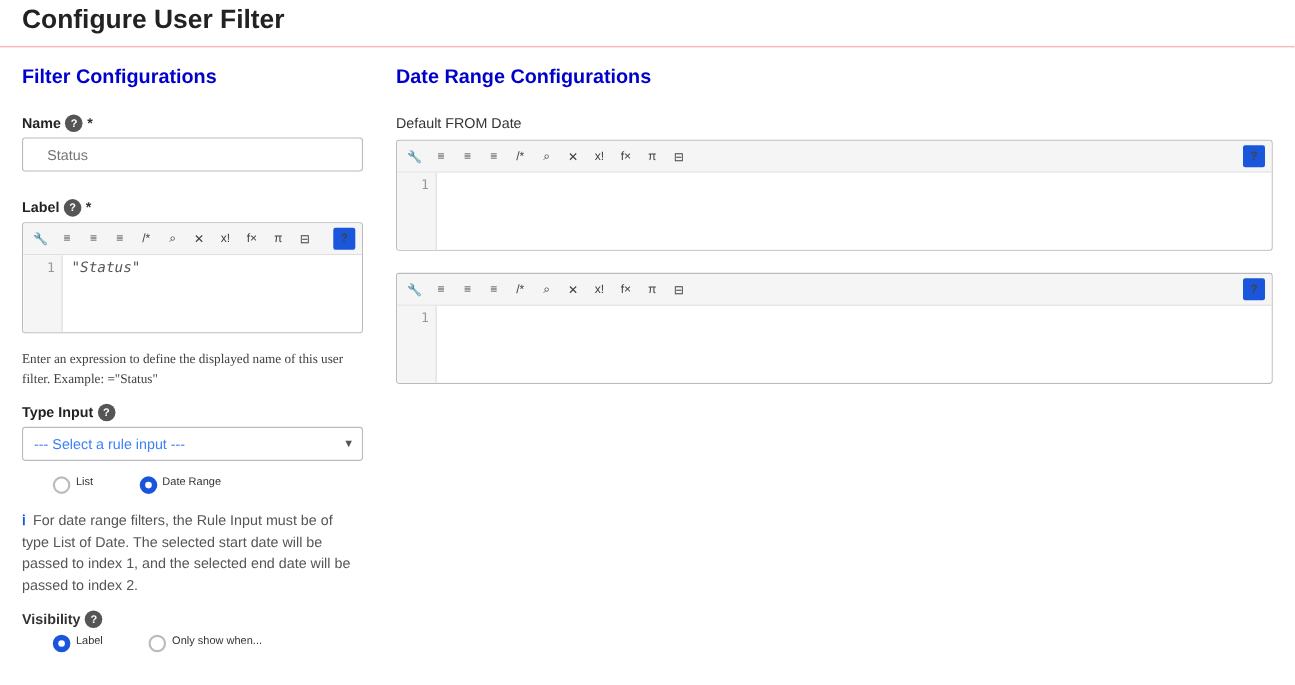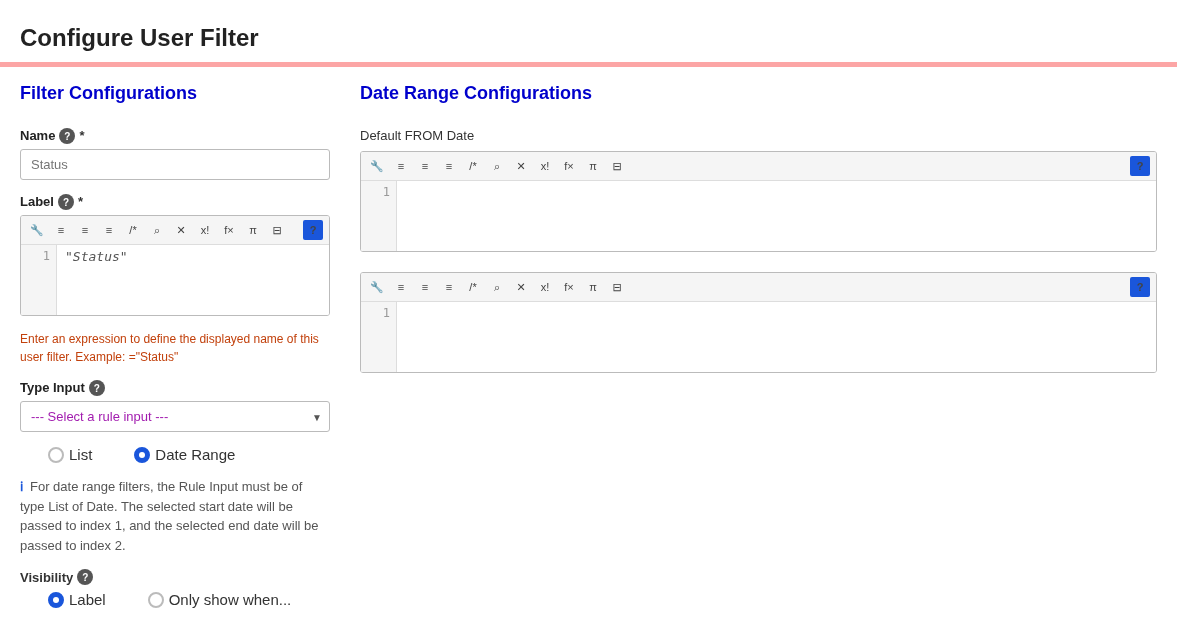--- a/index.html
+++ b/index.html
@@ -4,22 +4,22 @@
   <style>
     * { box-sizing: border-box; margin: 0; padding: 0; }
     body {
       font-family: Arial, sans-serif;
       font-size: 14px;
       color: #333;
       background: #fff;
       padding: 0;
     }
     .page-header {
-      padding: 24px 20px 10px 20px;
-      border-bottom: 5px solid #fca5a5;
+      padding: 4px 20px 10px 20px;
+      border-bottom: 1px solid #fca5a5;
     }
     .page-header h1 {
       font-size: 24px;
       font-weight: bold;
       color: #222;
     }
     .main-content {
       display: flex;
       padding: 16px 20px;
       gap: 30px;
@@ -60,26 +60,26 @@
       border-radius: 50%;
       font-size: 10px;
       font-weight: bold;
       cursor: pointer;
     }
     .help-icon-blue {
       background: #1a56db;
     }
     .text-input {
       width: 100%;
-      padding: 7px 10px;
+      padding: 7px 22px;
       border: 1px solid #bbb;
       border-radius: 3px;
       font-size: 13px;
       color: #701a75;
-      margin-bottom: 0;
+      margin-bottom: 11px;
       outline: none;
     }
     .editor-container {
       border: 1px solid #bbb;
       border-radius: 3px;
       margin-bottom: 14px;
       overflow: hidden;
     }
     .editor-toolbar {
       background: #f5f5f5;
@@ -122,38 +122,39 @@
     .editor-code {
       flex: 1;
       padding: 4px 8px;
       font-size: 13px;
       font-family: monospace;
       color: #555;
       font-style: italic;
     }
     .helper-text {
       font-size: 12px;
-      color: #c2410c;
+      color: #404040;
       line-height: 1.5;
+      font-family: Liberation Serif, serif;
     }
     .field-group {
       margin-bottom: 14px;
     }
     .select-wrapper {
       position: relative;
       display: inline-block;
       width: 100%;
     }
     .select-input {
       width: 100%;
       padding: 7px 28px 7px 10px;
       border: 1px solid #bbb;
       border-radius: 3px;
       font-size: 13px;
-      color: #a21caf;
+      color: #3b82f6;
       appearance: none;
       background: #fff;
       cursor: pointer;
       outline: none;
     }
     .select-arrow {
       position: absolute;
       right: 8px;
       top: 50%;
       transform: translateY(-50%);
@@ -169,23 +170,22 @@
       font-size: 13px;
       margin-bottom: 6px;
     }
     .radio-group {
       display: flex;
       align-items: center;
       gap: 14px;
     }
     .radio-item {
       display: flex;
-      align-items: center;
       gap: 5px;
-      font-size: 15px;
+      font-size: 10px;
       cursor: pointer;
       padding-left: 28px;
     }
     .radio-circle {
       width: 16px;
       height: 16px;
       border-radius: 50%;
       border: 2px solid #bbb;
       display: inline-block;
       position: relative;
@@ -218,21 +218,21 @@
       margin-right: 3px;
     }
     .visibility-section {
       margin-bottom: 14px;
     }
     .visibility-label {
       font-weight: bold;
       font-size: 13px;
       margin-bottom: 6px;
       display: flex;
-      align-items: center;
+      align-items: flex-start;
       gap: 4px;
     }
     .date-field-label {
       font-weight: normal;
       font-size: 13px;
       margin-bottom: 8px;
     }
     .editor-container-right {
       border: 1px solid #bbb;
       border-radius: 3px;

